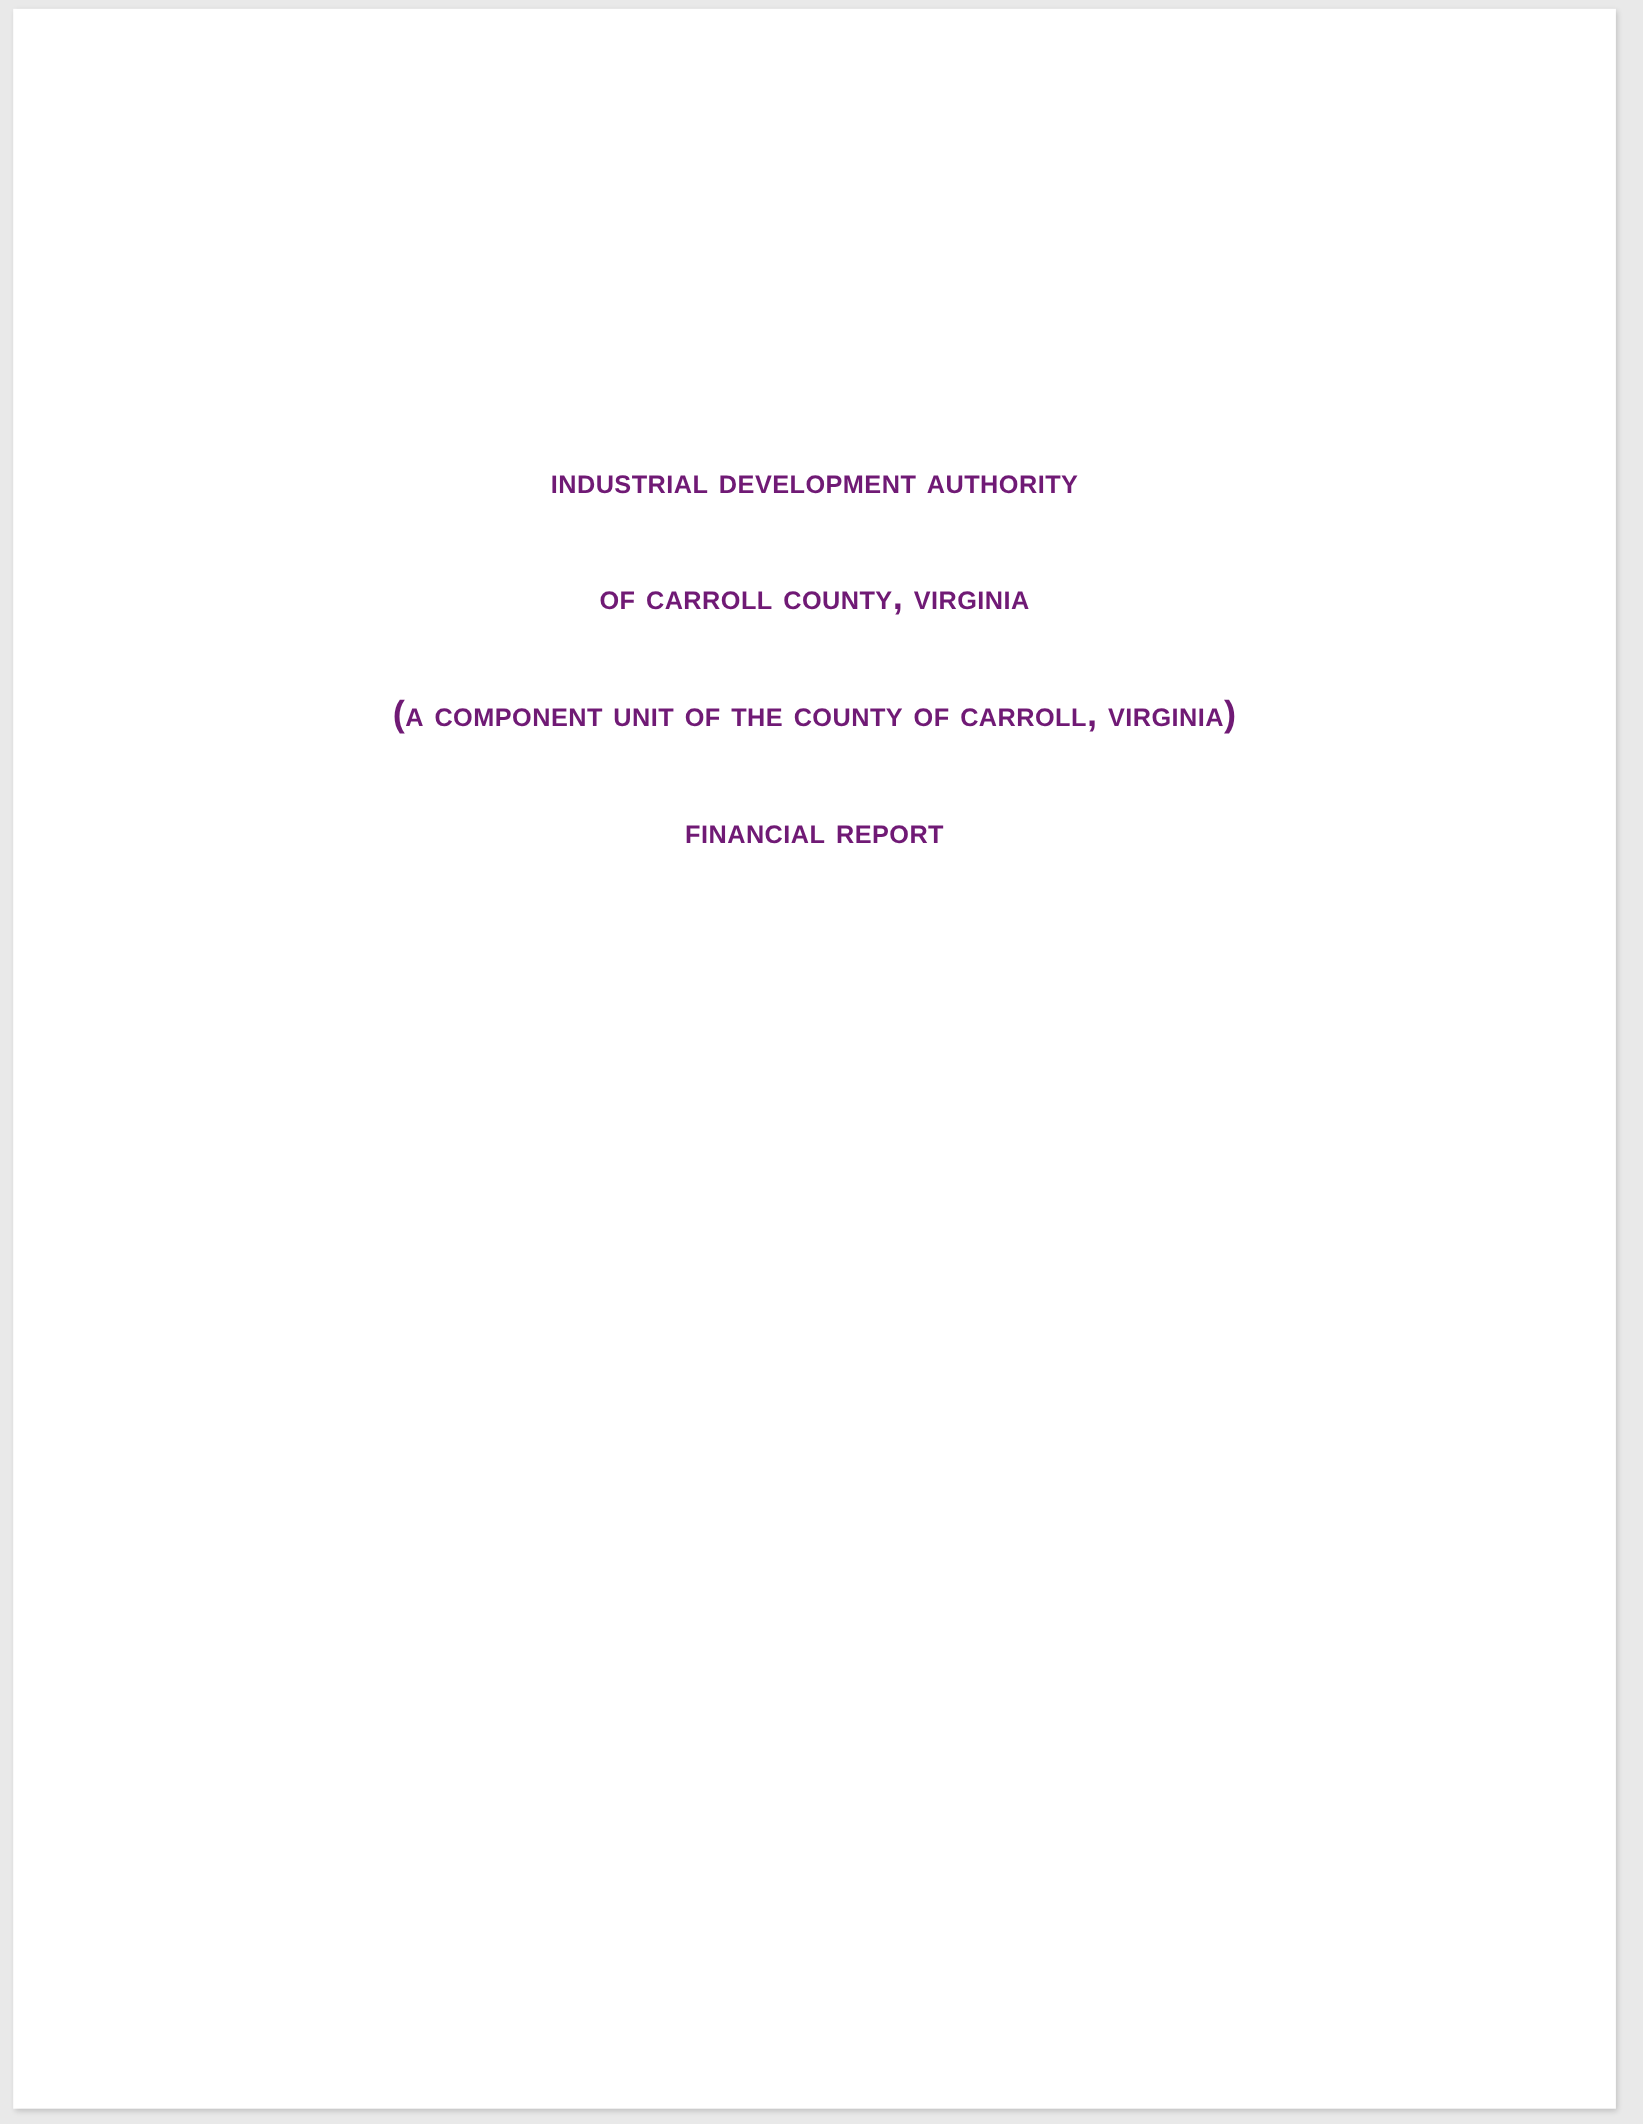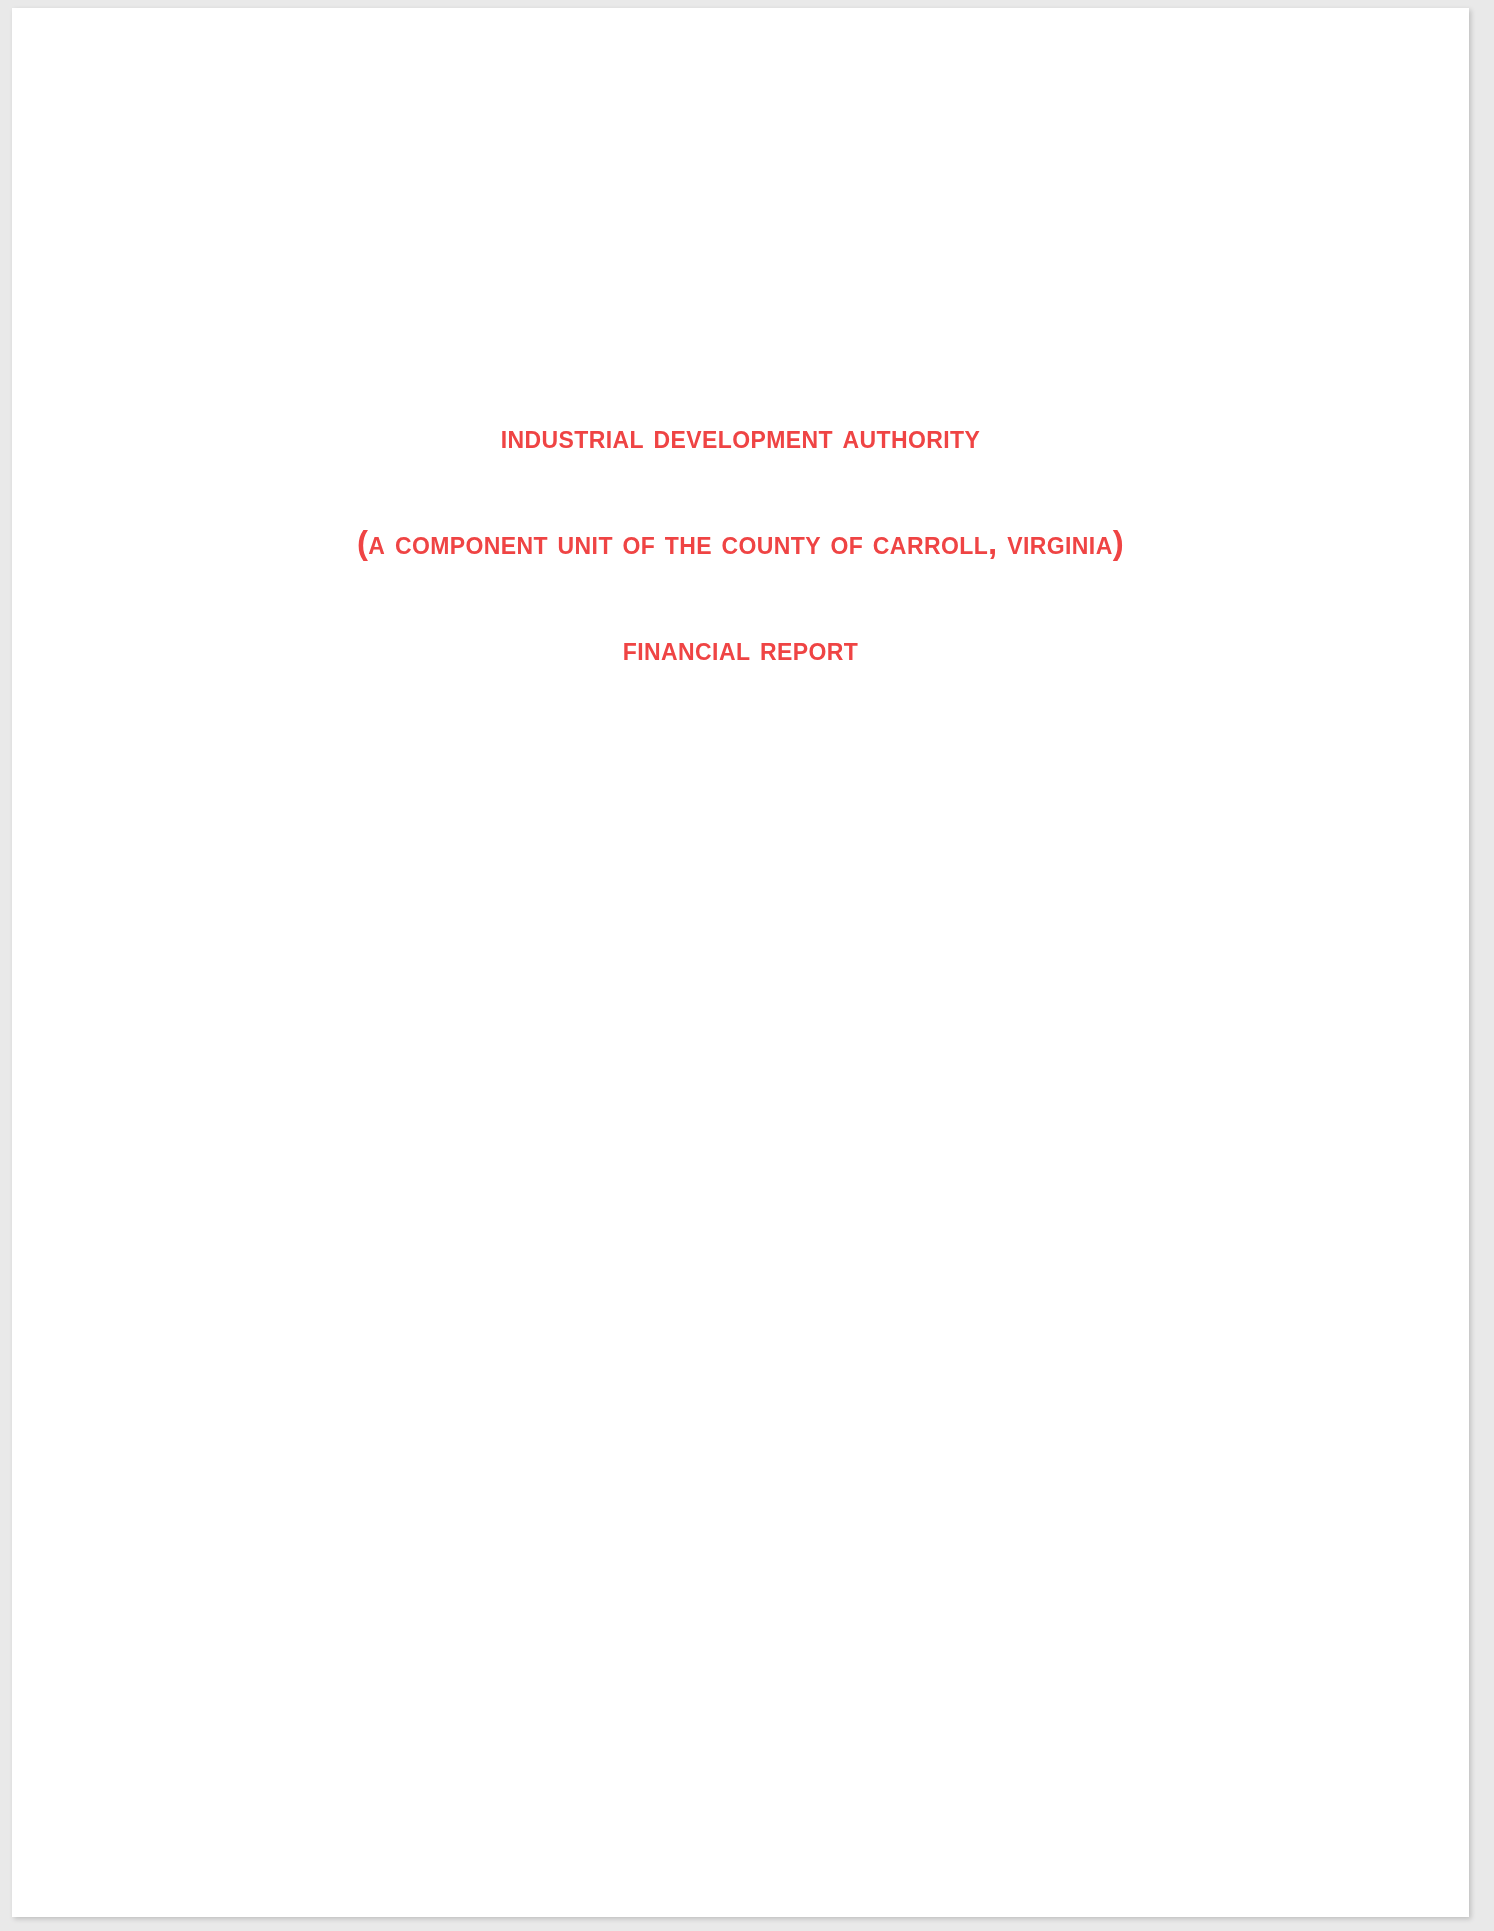--- a/index.html
+++ b/index.html
@@ -31,21 +31,21 @@
     box-shadow: 2px 2px 5px rgba(0,0,0,0.18);
   }
   .cover-block {
     position: absolute;
     left: 0;
     top: 410px;
     width: 1457px;
     text-align: center;
   }
   .title-line {
-    color: #ef4444;
+    color: #701a75;
     font-weight: bold;
     letter-spacing: 0.4px;
     margin: 0;
   }
   
   .sc {
     font-variant: small-caps;
     text-transform: lowercase;
   }
   .line-1 {
@@ -73,20 +73,21 @@
 <body>
 
 <div class="page-shadow"></div>
 
 <div class="page">
 
   <div class="cover-block">
 
     <p class="title-line line-1 sc">Industrial Development Authority</p>
 
+    <p class="title-line line-2 sc">of Carroll County, Virginia</p>
 
     <p class="title-line line-3 sc">(A Component Unit of the County of Carroll, Virginia)</p>
 
     <p class="title-line line-4 sc">Financial Report</p>
 
 
   </div>
 
 </div>
 

